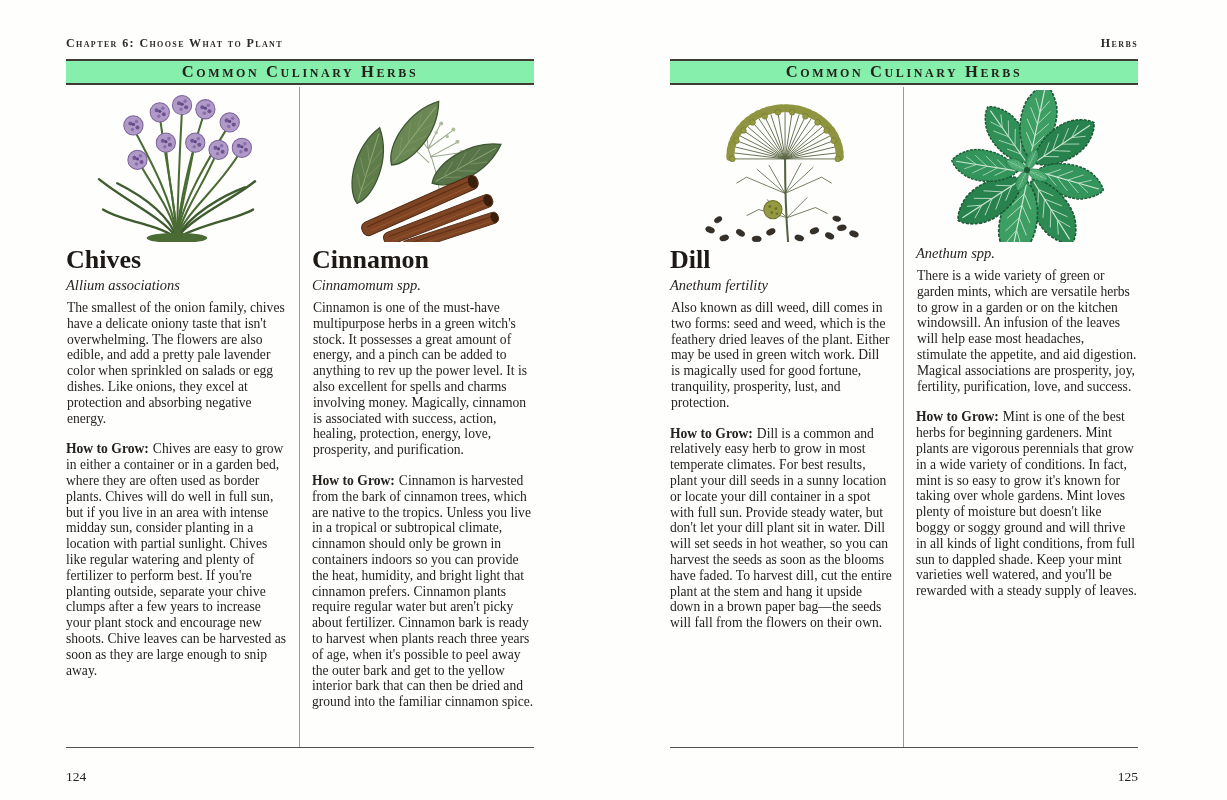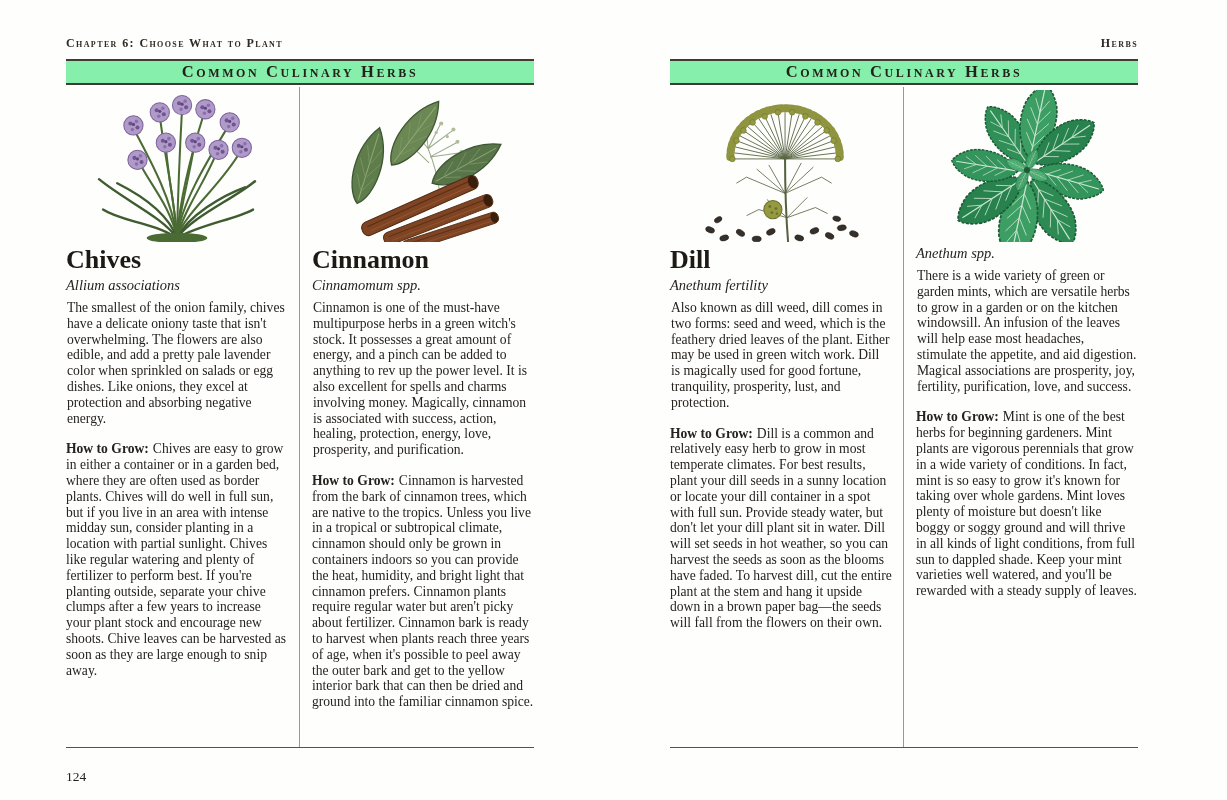--- a/index.html
+++ b/index.html
@@ -291,13 +291,14 @@
           </g>
         </svg>
       </div>
       <p class="latin">Anethum spp.</p>
       <p class="desc">There is a wide variety of green or garden mints, which are versatile herbs to grow in a garden or on the kitchen windowsill. An infusion of the leaves will help ease most headaches, stimulate the appetite, and aid digestion. Magical associations are prosperity, joy, fertility, purification, love, and success.</p>
       <p class="htg"><strong class="htg-label">How to Grow:</strong><span>Mint is one of the best herbs for beginning gardeners. Mint plants are vigorous perennials that grow in a wide variety of conditions. In fact, mint is so easy to grow it's known for taking over whole gardens. Mint loves plenty of moisture but doesn't like boggy or soggy ground and will thrive in all kinds of light conditions, from full sun to dappled shade. Keep your mint varieties well watered, and you'll be rewarded with a steady supply of leaves.</span></p>
     </div>
   </div>
 
   <div class="footer-rule"></div>
+  <div class="page-num">125</div>
 </div>
 
 </body></html>

